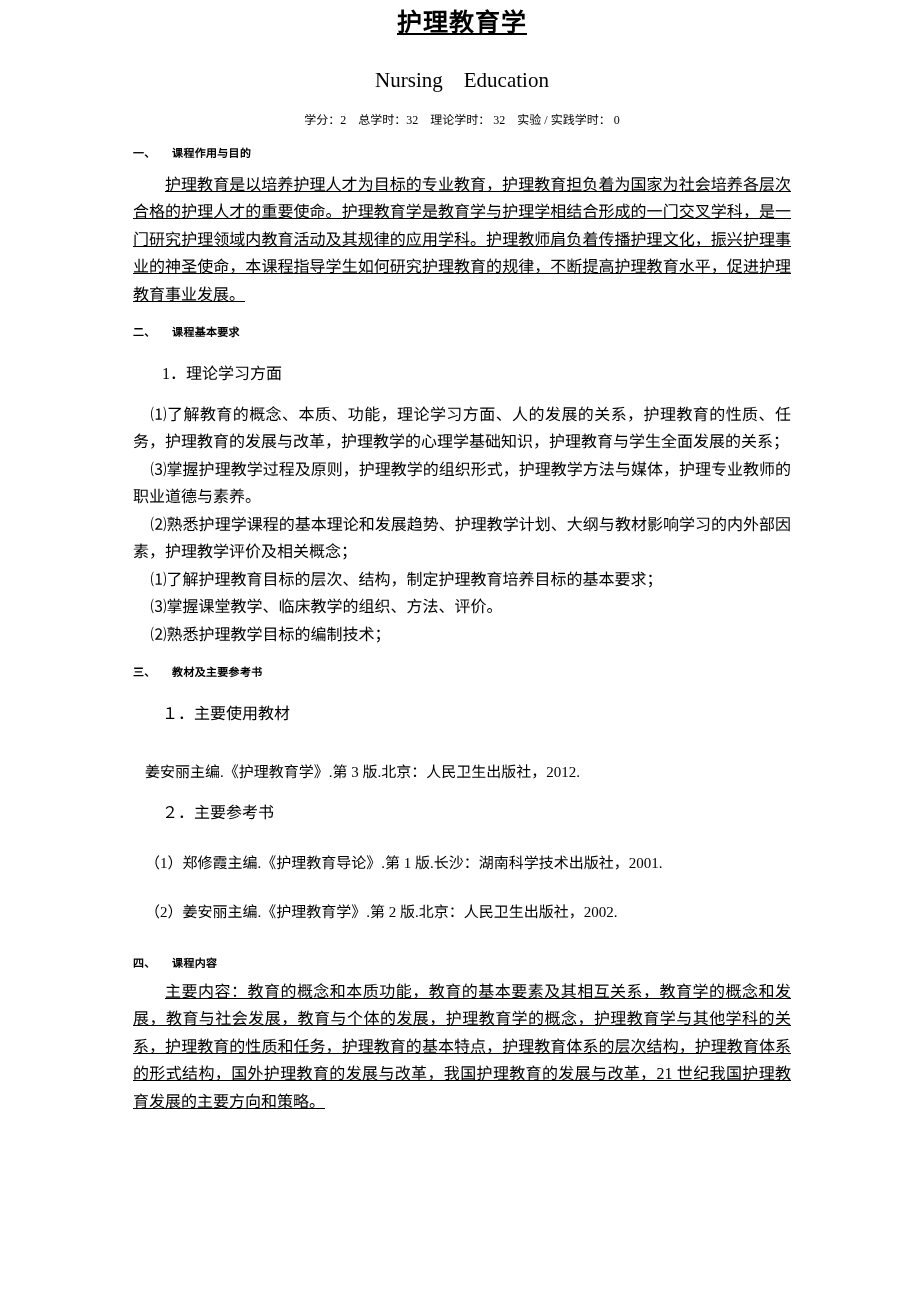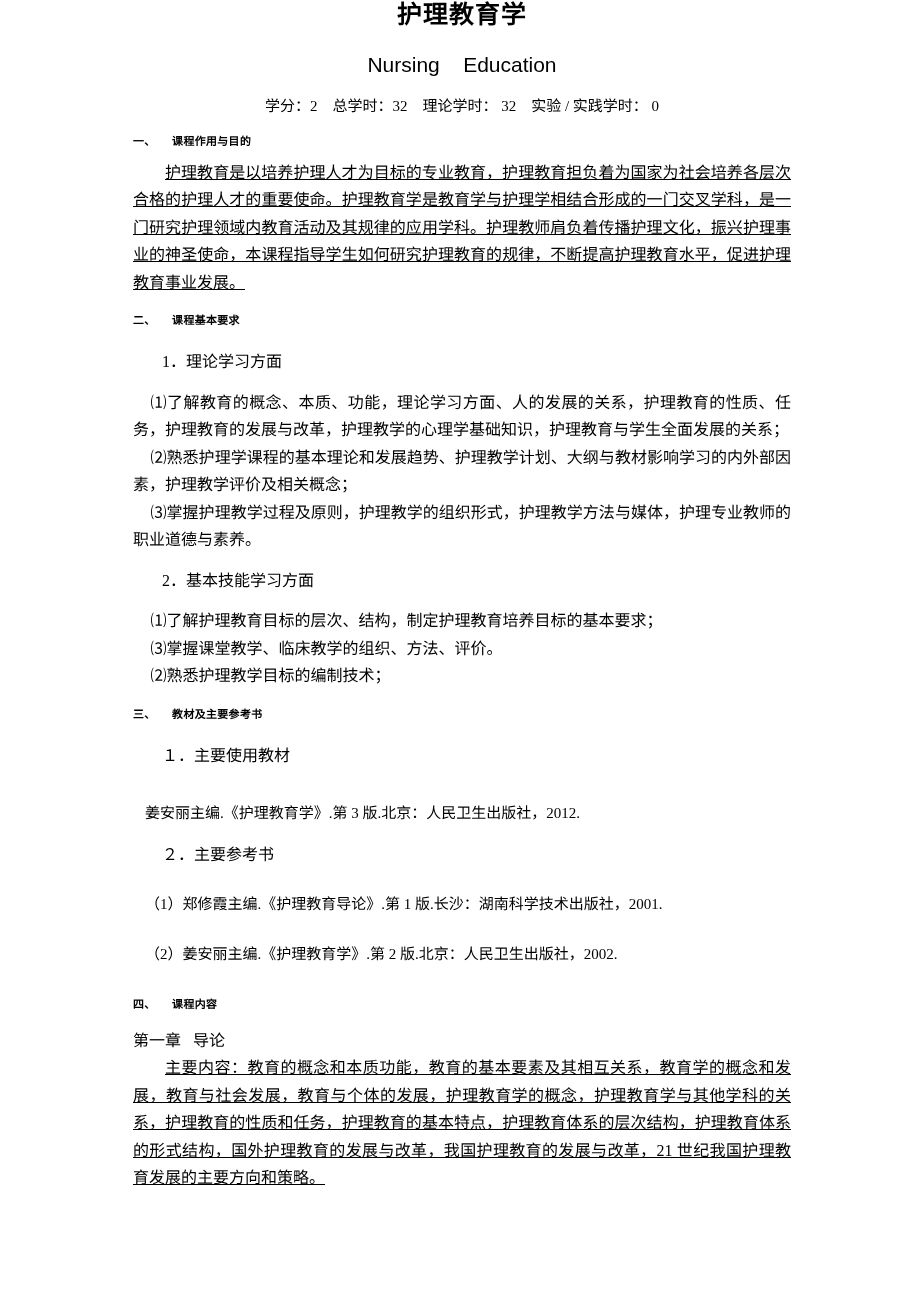--- a/index.html
+++ b/index.html
@@ -30,35 +30,36 @@
     width: 658px;
   }
 
   
   .doc-title {
     text-align: center;
     font-family: "DejaVu Sans", "Liberation Sans", sans-serif;
     font-weight: bold;
     font-size: 25px;
     letter-spacing: 1px;
-    margin: 0;
+    margin: 8px;
     line-height: 1.2;
+    text-decoration: underline;
   }
   .doc-subtitle {
     text-align: center;
-    font-family: Liberation Sans, sans-serif;
+    font-family: Liberation Serif, serif;
     font-size: 21px;
     margin: 0;
     padding-top: 22px;
     line-height: 1.2;
     white-space: pre;
   }
   .doc-meta {
     text-align: center;
-    font-size: 15px;
+    font-size: 12px;
     margin: 0;
     padding-top: 20px;
     line-height: 1.3;
     white-space: pre;
   }
 
   
   .section-head {
     font-family: "DejaVu Sans", "Liberation Sans", sans-serif;
     font-weight: bold;
@@ -132,35 +133,33 @@
     <div class="doc-subtitle">Nursing    Education</div>
     <div class="doc-meta">学分：2    总学时：32    理论学时： 32    实验 / 实践学时： 0</div>
 
     <h2 class="section-head">一、    课程作用与目的</h2>
     <p class="body indent first">护理教育是以培养护理人才为目标的专业教育，护理教育担负着为国家为社会培养各层次合格的护理人才的重要使命。护理教育学是教育学与护理学相结合形成的一门交叉学科，是一门研究护理领域内教育活动及其规律的应用学科。护理教师肩负着传播护理文化，振兴护理事业的神圣使命，本课程指导学生如何研究护理教育的规律，不断提高护理教育水平，促进护理教育事业发展。</p>
 
     <h2 class="section-head">二、    课程基本要求</h2>
     <div class="gap-sm"></div>
     <div class="sub-head">1．理论学习方面</div>
     <p class="list-line">⑴了解教育的概念、本质、功能，理论学习方面、人的发展的关系，护理教育的性质、任务，护理教育的发展与改革，护理教学的心理学基础知识，护理教育与学生全面发展的关系；</p>
+    <p class="list-line">⑶掌握护理教学过程及原则，护理教学的组织形式，护理教学方法与媒体，护理专业教师的职业道德与素养。</p>
     <p class="list-line">⑵熟悉护理学课程的基本理论和发展趋势、护理教学计划、大纲与教材影响学习的内外部因素，护理教学评价及相关概念；</p>
-    <p class="list-line">⑶掌握护理教学过程及原则，护理教学的组织形式，护理教学方法与媒体，护理专业教师的职业道德与素养。</p>
-    <div class="sub-head">2．基本技能学习方面</div>
     <p class="list-line">⑴了解护理教育目标的层次、结构，制定护理教育培养目标的基本要求；</p>
     <p class="list-line">⑶掌握课堂教学、临床教学的组织、方法、评价。</p>
     <p class="list-line">⑵熟悉护理教学目标的编制技术；</p>
 
     <h2 class="section-head">三、    教材及主要参考书</h2>
     <div class="gap-sm"></div>
     <div class="sub-head">１．主要使用教材</div>
     <div class="gap-sm"></div>
     <div class="ref-line">姜安丽主编.《护理教育学》.第 3 版.北京：人民卫生出版社，2012.</div>
     <div class="sub-head">２．主要参考书</div>
     <div class="ref-line spaced">（1）郑修霞主编.《护理教育导论》.第 1 版.长沙：湖南科学技术出版社，2001.</div>
     <div class="ref-line spaced">（2）姜安丽主编.《护理教育学》.第 2 版.北京：人民卫生出版社，2002.</div>
 
     <h2 class="section-head">四、    课程内容</h2>
     <div class="gap-sm"></div>
-    <div class="chapter-title">第一章   导论</div>
     <p class="body indent">主要内容：教育的概念和本质功能，教育的基本要素及其相互关系，教育学的概念和发展，教育与社会发展，教育与个体的发展，护理教育学的概念，护理教育学与其他学科的关系，护理教育的性质和任务，护理教育的基本特点，护理教育体系的层次结构，护理教育体系的形式结构，国外护理教育的发展与改革，我国护理教育的发展与改革，21 世纪我国护理教育发展的主要方向和策略。</p>
 
   </div>
 </div>
 
 </body></html>

